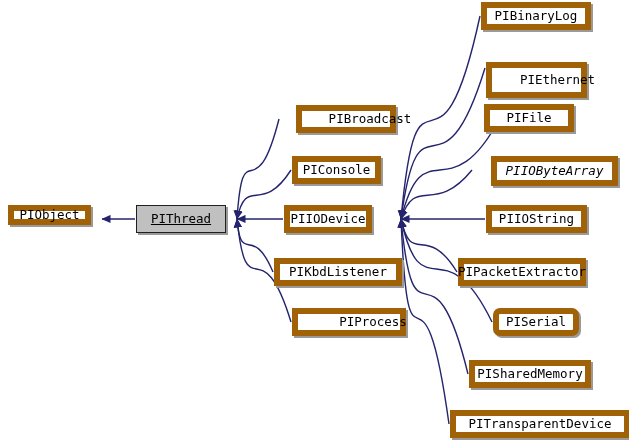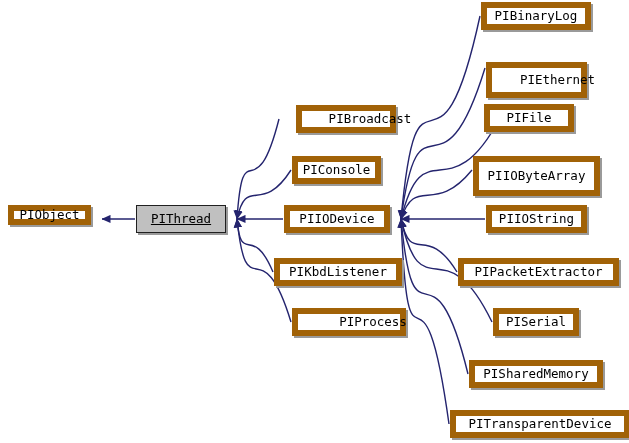--- a/index.html
+++ b/index.html
@@ -84,51 +84,51 @@
       </div>
       <div class="cls-node highlight" style="left: 136px; top: 205px; width: 90px; height: 28px; text-decoration: underline;">
         <span class="cls-node-label">PIThread</span>
       </div>
       <div class="cls-node" style="left: 296px; top: 105px; width: 100px; height: 28px; padding-left: 48px;">
         <span class="cls-node-label">PIBroadcast</span>
       </div>
       <div class="cls-node" style="left: 292px; top: 156px; width: 89px; height: 28px;">
         <span class="cls-node-label">PIConsole</span>
       </div>
-      <div class="cls-node" style="left: 284px; top: 205px; width: 106px; height: 28px; text-align: right;">
+      <div class="cls-node" style="left: 284px; top: 205px; width: 88px; height: 28px; text-align: right;">
         <span class="cls-node-label">PIIODevice</span>
       </div>
       <div class="cls-node" style="left: 274px; top: 258px; width: 128px; height: 28px;">
         <span class="cls-node-label">PIKbdListener</span>
       </div>
       <div class="cls-node" style="left: 292px; top: 308px; width: 114px; height: 28px; padding-left: 48px;">
         <span class="cls-node-label">PIProcess</span>
       </div>
       <div class="cls-node" style="left: 481px; top: 2px; width: 110px; height: 28px;">
         <span class="cls-node-label">PIBinaryLog</span>
       </div>
       <div class="cls-node" style="left: 486px; top: 62px; width: 101px; height: 36px; padding-left: 42px;">
         <span class="cls-node-label">PIEthernet</span>
       </div>
       <div class="cls-node" style="left: 484px; top: 104px; width: 90px; height: 28px;">
         <span class="cls-node-label">PIFile</span>
       </div>
-      <div class="cls-node" style="left: 473px; top: 156px; width: 127px; height: 40px;">
+      <div class="cls-node" style="left: 491px; top: 156px; width: 127px; height: 30px; font-style: italic;">
         <span class="cls-node-label">PIIOByteArray</span>
       </div>
       <div class="cls-node" style="left: 486px; top: 205px; width: 101px; height: 28px;">
         <span class="cls-node-label">PIIOString</span>
       </div>
-      <div class="cls-node" style="left: 458px; top: 258px; width: 161px; height: 28px;">
+      <div class="cls-node" style="left: 458px; top: 258px; width: 128px; height: 28px;">
         <span class="cls-node-label">PIPacketExtractor</span>
       </div>
-      <div class="cls-node" style="left: 493px; top: 308px; width: 86px; height: 28px;">
+      <div class="cls-node" style="left: 493px; top: 308px; width: 86px; height: 28px; border-radius: 7px;">
         <span class="cls-node-label">PISerial</span>
       </div>
-      <div class="cls-node" style="left: 469px; top: 360px; width: 134px; height: 28px;">
+      <div class="cls-node" style="left: 469px; top: 360px; width: 122px; height: 28px;">
         <span class="cls-node-label">PISharedMemory</span>
       </div>
       <div class="cls-node" style="left: 450px; top: 410px; width: 180px; height: 28px;">
         <span class="cls-node-label">PITransparentDevice</span>
       </div>
     </div>
 
 </div>
 
 </body></html>

